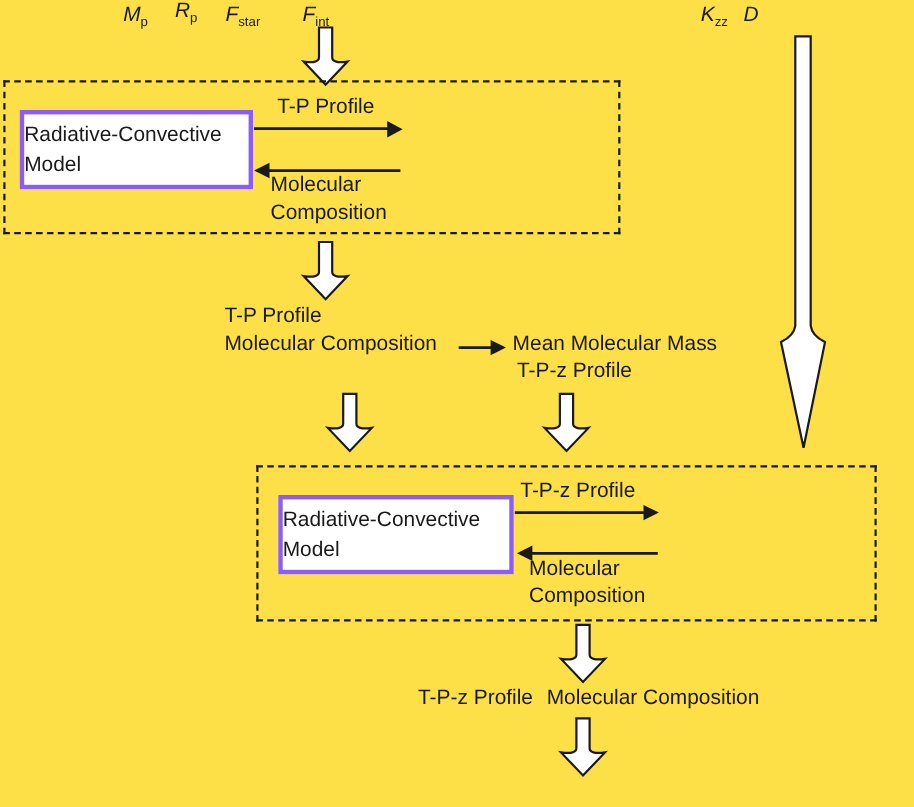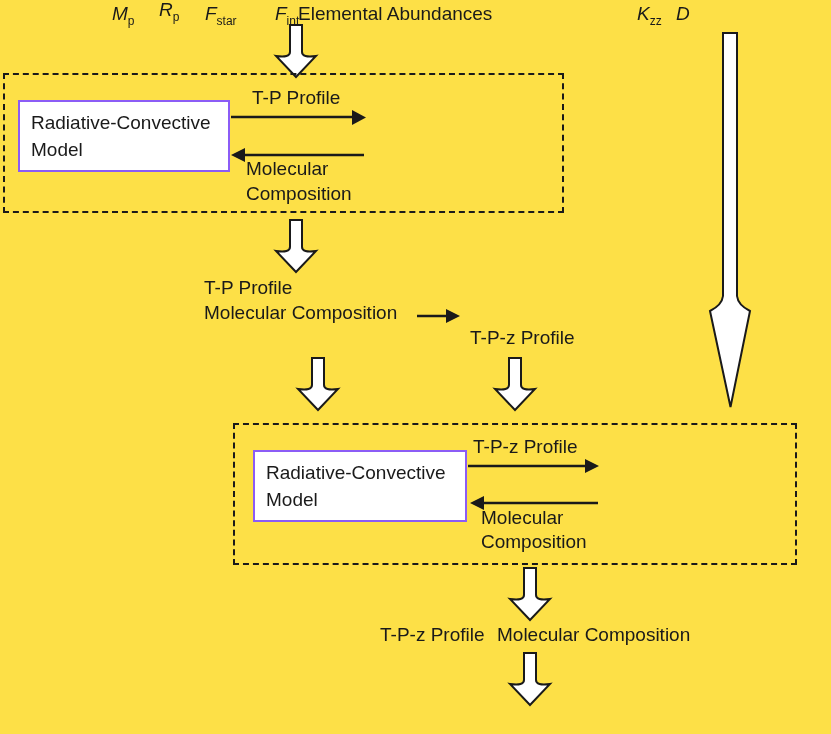--- a/index.html
+++ b/index.html
@@ -22,25 +22,24 @@
   .sym { font-style: italic; }
   .sym sub { font-style: normal; font-size: 12px; }
   .dashedbox {
     position: absolute;
     border: 2px dashed #1a1a1a;
     box-sizing: border-box;
     background: transparent;
   }
   .modelbox {
     position: absolute;
-    border: 2px solid #8b5cf6;
+    border: 4px solid #8b5cf6;
     box-sizing: border-box;
     display: flex;
     align-items: center;
-    padding-left: 11px;
     padding-right: 4px;
     font-size: 19px;
     line-height: 27px;
     background: #ffffff;
   }
 </style>
 </head>
 <body>
 
 <div id="canvas">
@@ -71,37 +70,37 @@
       <path d="M446 309 L460 316 L446 323 Z"></path>
       <path d="M585 459 L599 466 L585 473 Z"></path>
       <path d="M484 496 L470 503 L484 510 Z"></path>
     </g>
   </svg>
 
   <div class="t sym" style="left:112px; top:4px;"><i>M</i><sub>p</sub></div>
   <div class="t sym" style="left:159px; top:0;"><i>R</i><sub>p</sub></div>
   <div class="t sym" style="left:205px; top:4px;"><i>F</i><sub>star</sub></div>
   <div class="t sym" style="left:275px; top:4px;"><i>F</i><sub>int</sub></div>
-  <div class="t" style="left:298px; top:4px;">Elemental Abundances</div>
 
   <div class="t sym" style="left:637px; top:4px;"><i>K</i><sub>zz</sub></div>
   <div class="t sym" style="left:676px; top:4px;"><i>D</i><sub></sub></div>
 
   <div class="dashedbox" style="left:3px; top:73px; width:561px; height:140px;"></div>
 
   <div class="modelbox" style="left:18px; top:100px; width:212px; height:72px;">
     <span style="white-space:normal;">Radiative-Convective Model</span>
   </div>
 
   <div class="t" style="left:252px; top:88px;">T-P Profile</div>
   <div class="t" style="left:246px; top:159px;">Molecular</div>
   <div class="t" style="left:246px; top:184px;">Composition</div>
 
   <div class="t" style="left:204px; top:278px;">T-P Profile</div>
   <div class="t" style="left:204px; top:303px;">Molecular Composition</div>
+  <div class="t" style="left:466px; top:303px;">Mean Molecular Mass</div>
   <div class="t" style="left:470px; top:328px;">T-P-z Profile</div>
 
   <div class="dashedbox" style="left:233px; top:423px; width:564px; height:142px;"></div>
 
   <div class="modelbox" style="left:253px; top:450px; width:214px; height:72px;">
     <span style="white-space:normal;">Radiative-Convective Model</span>
   </div>
 
   <div class="t" style="left:473px; top:437px;">T-P-z Profile</div>
   <div class="t" style="left:481px; top:508px;">Molecular</div>

